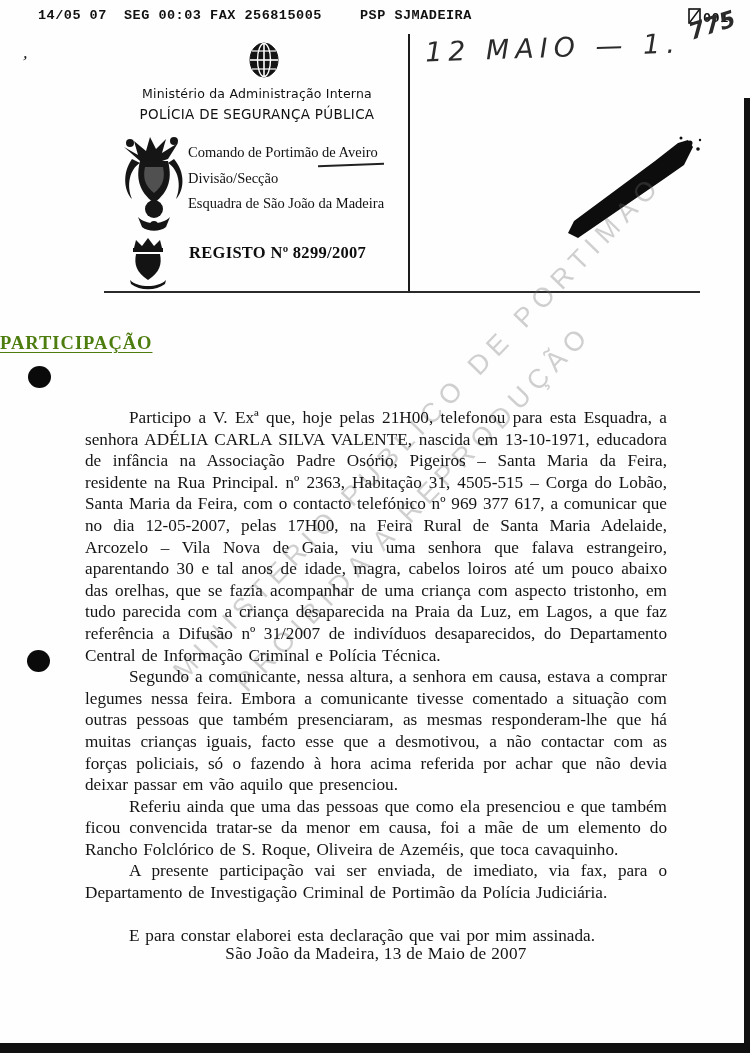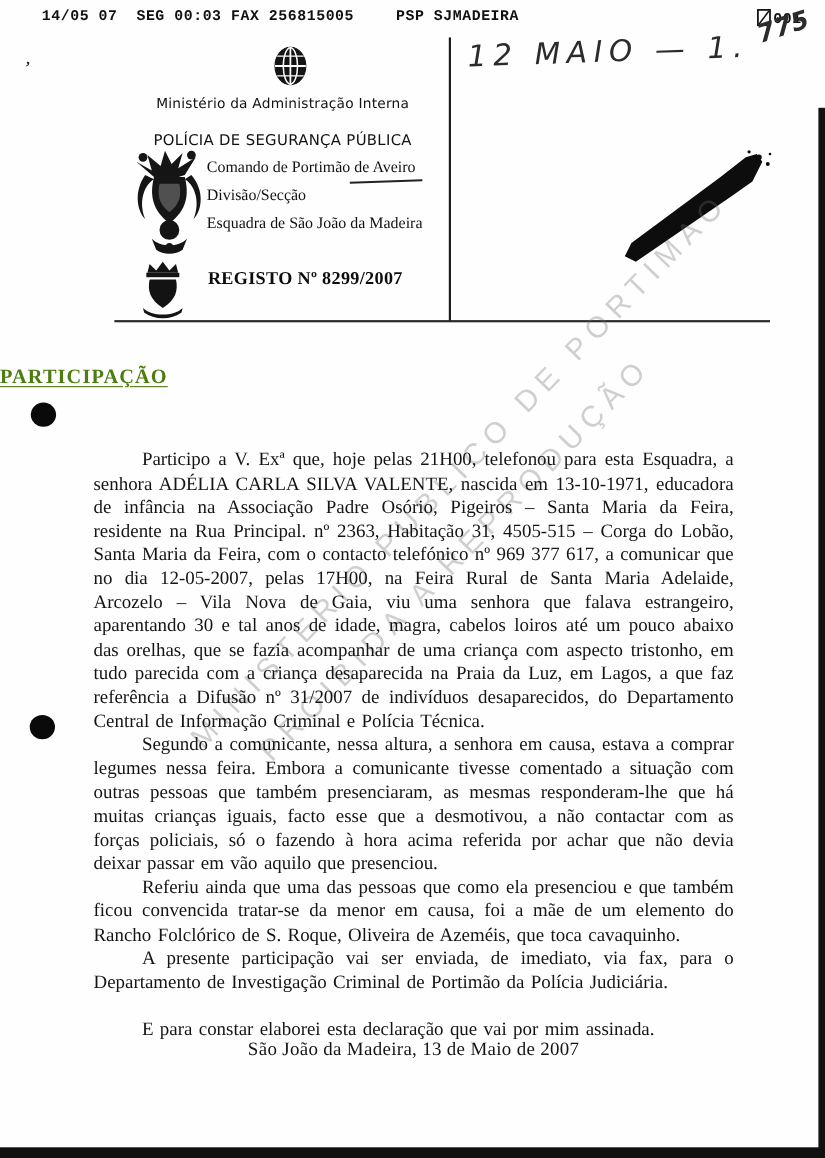--- a/index.html
+++ b/index.html
@@ -44,21 +44,21 @@
   }
 
   
   .globe-icon { position:absolute; left:248px; top:41px; }
   .ministry {
     position:absolute; left:112px; top:86px; width:290px;
     text-align:center;
     font-family:"DejaVu Sans", sans-serif; font-weight:400; color:#111;
   }
   .ministry-line1 { font-size:12.5px; letter-spacing:0.2px; }
-  .ministry-line2 { font-size:13.5px; margin-top:19px; letter-spacing:0.3px; }
+  .ministry-line2 { font-size:13.5px; margin-top:5px; letter-spacing:0.3px; }
 
   .crest-icon  { position:absolute; left:116px; top:133px; }
   .shield-icon { position:absolute; left:124px; top:236px; }
 
   .command-block {
     position:absolute; left:188px; top:144px;
     font-family:"Liberation Serif", serif; font-size:14.5px; color:#111;
   }
   .command-block div { margin-bottom:8.5px; }
   .aveiro-underline {

